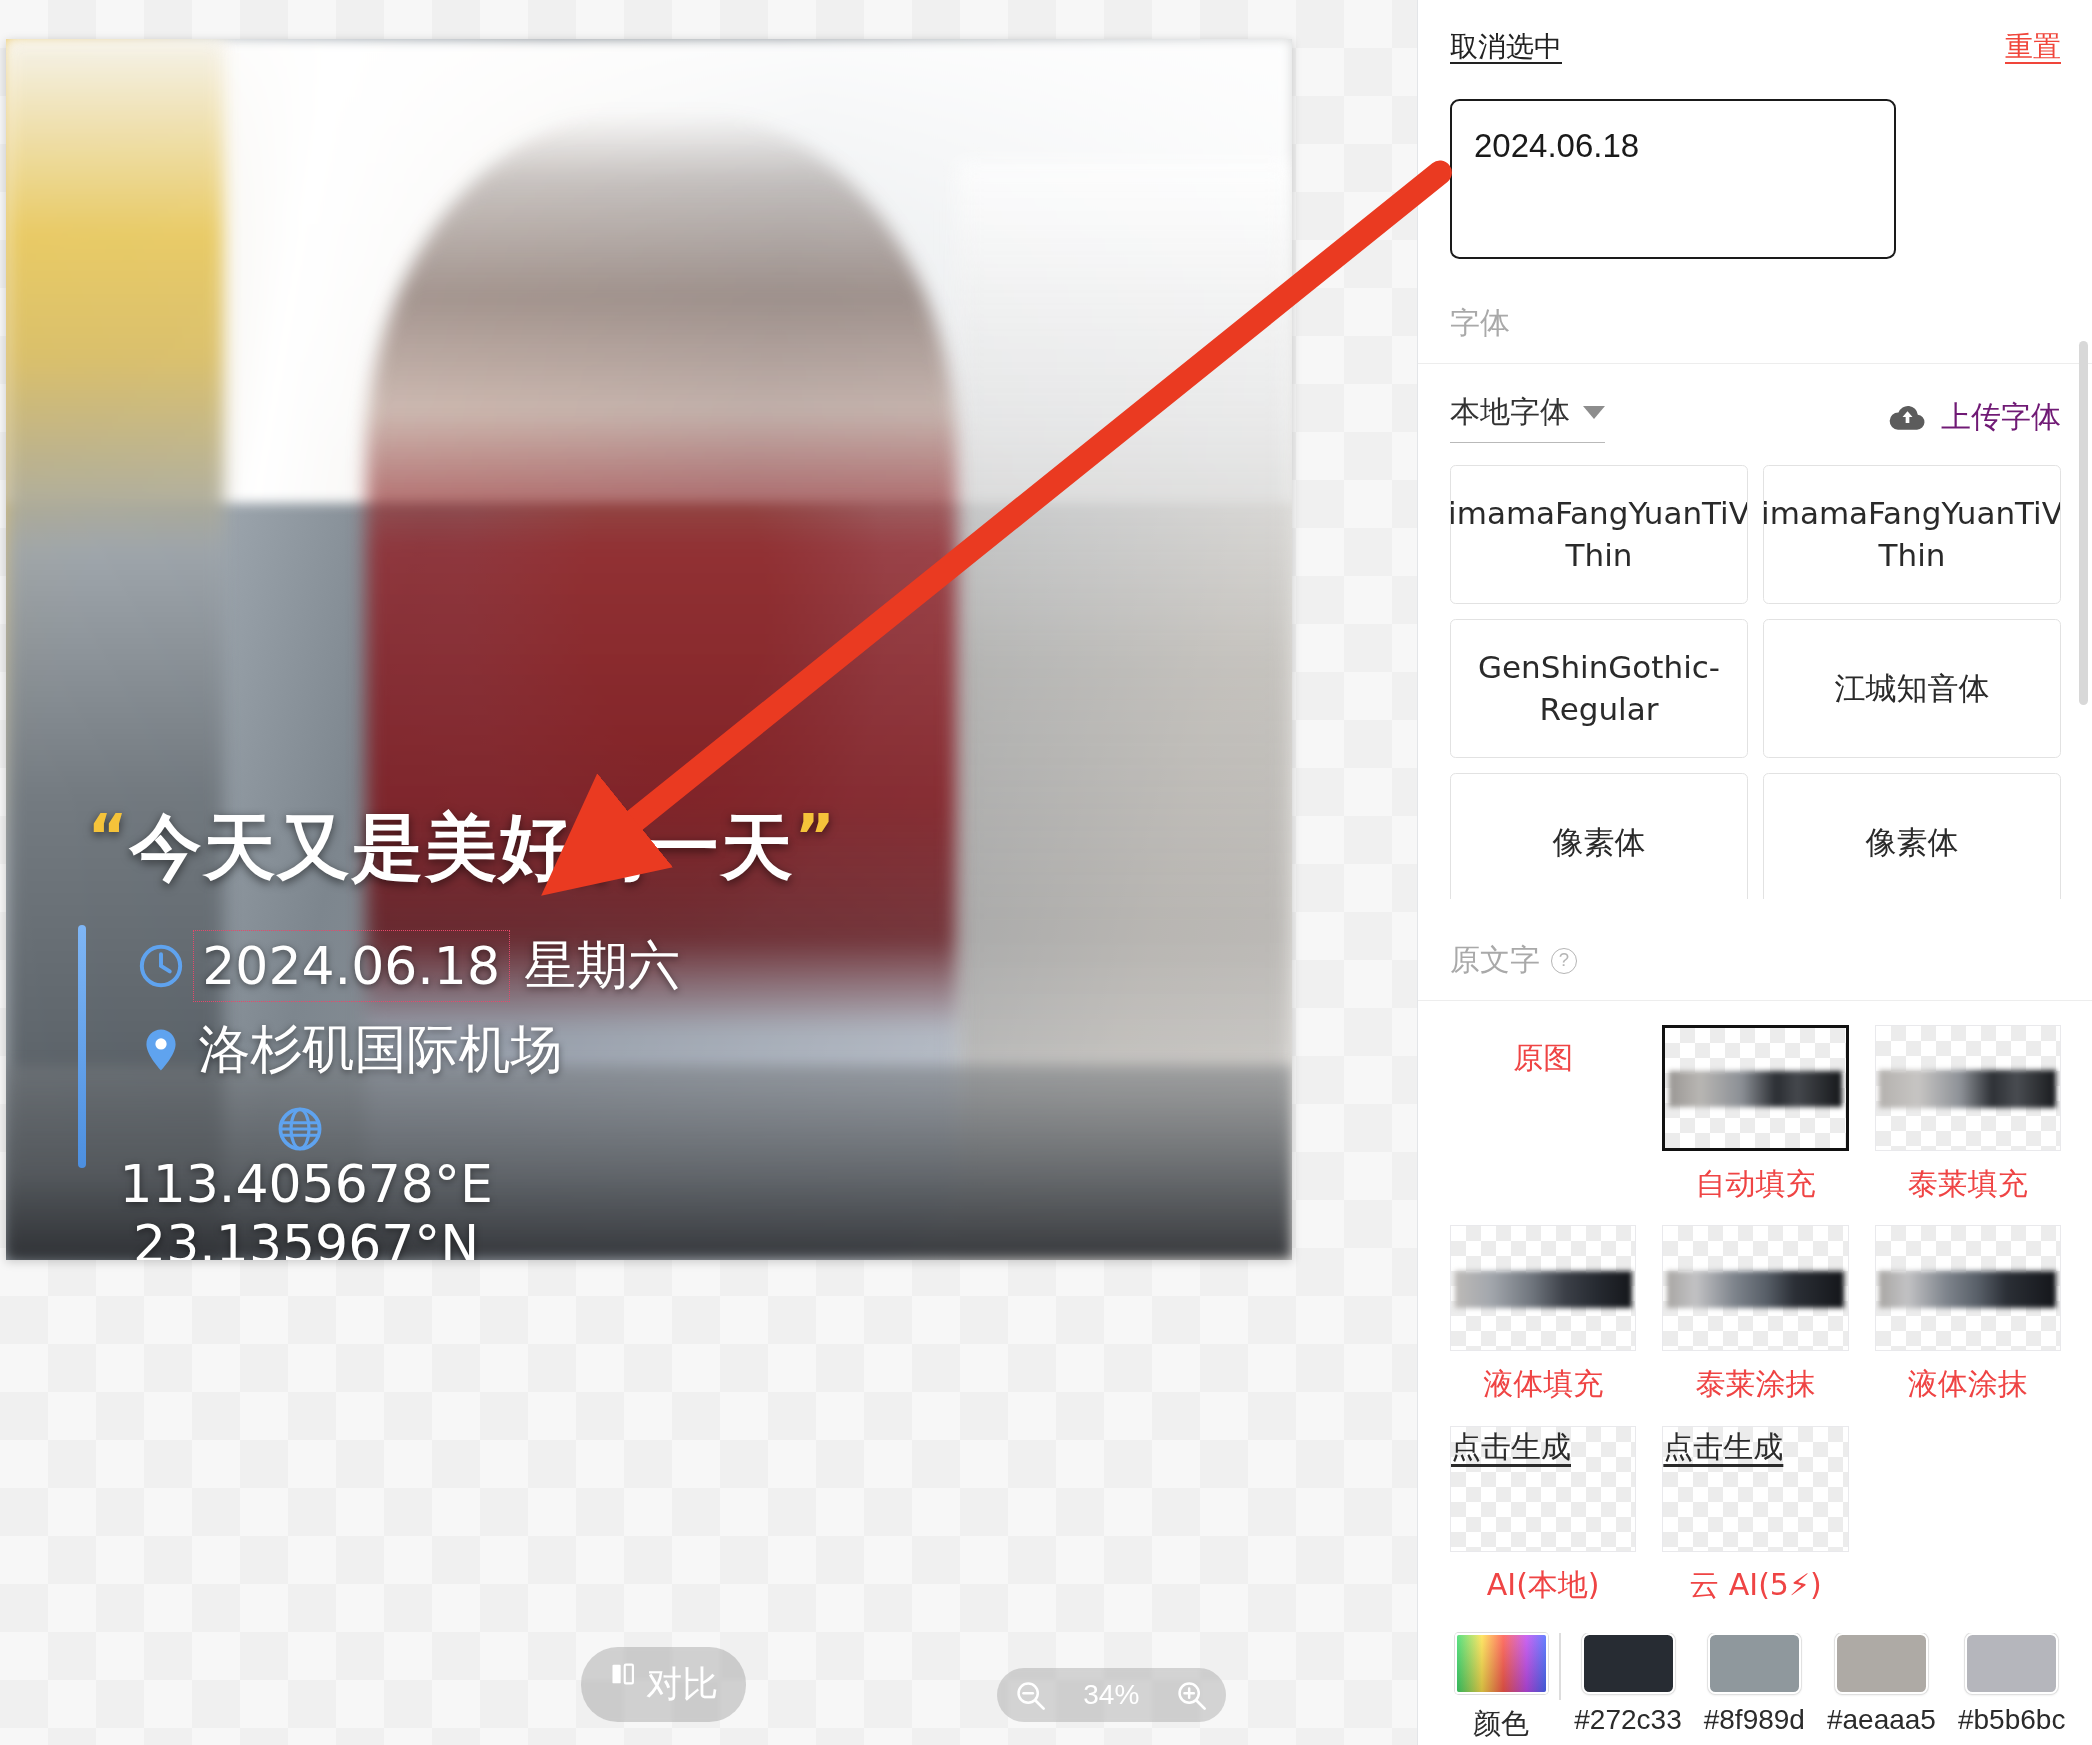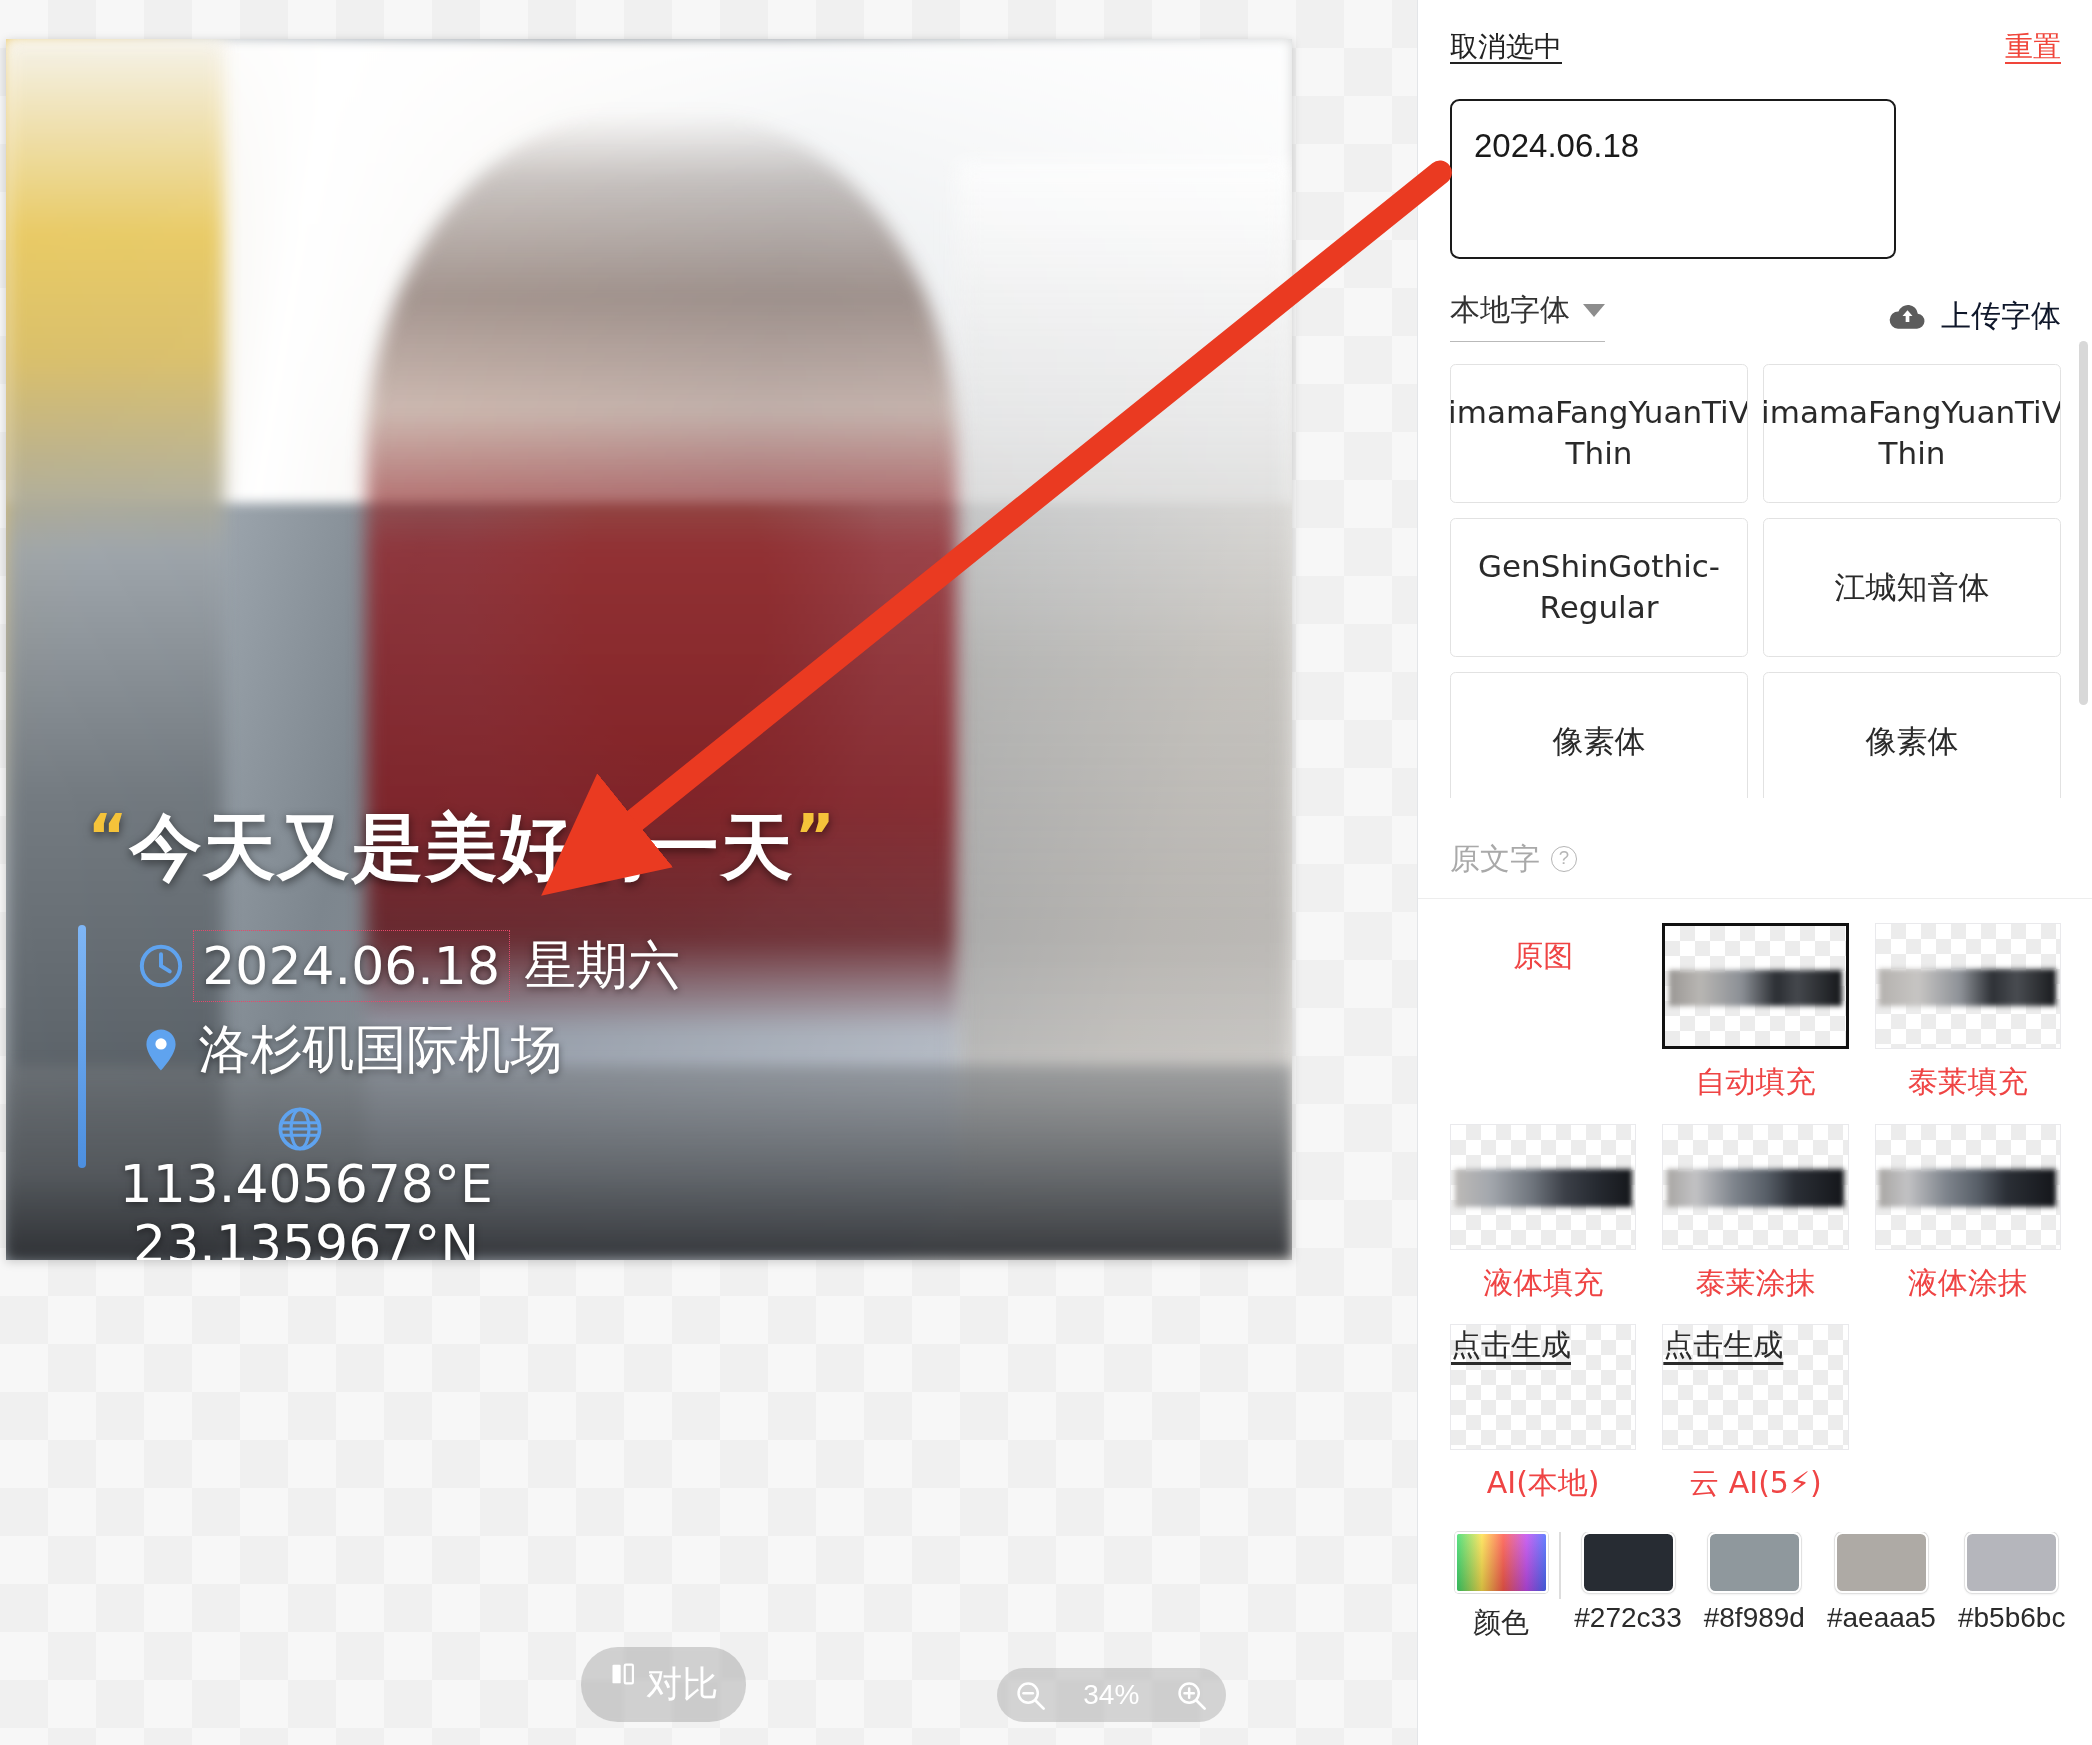--- a/index.html
+++ b/index.html
@@ -213,21 +213,21 @@
     font-family: "DejaVu Sans", sans-serif;
   }
   .caret {
     width: 0; height: 0;
     border-left: 11px solid transparent;
     border-right: 11px solid transparent;
     border-top: 13px solid #8d8d8d;
   }
   .upload-font {
     display: inline-flex; align-items: center; gap: 13px;
-    font-size: 30px; color: #0f172a; cursor: pointer;
+    font-size: 30px; color: #701a75; cursor: pointer;
     font-family: "DejaVu Sans", sans-serif;
   }
 
   .font-grid {
     display: grid; grid-template-columns: 1fr 1fr;
     gap: 15px; padding: 13px 32px 0 32px;
     max-height: 447px; overflow: hidden;
   }
   .font-card {
     height: 139px; border: 0.9px solid #e2e2e2; border-radius: 5.6px;
@@ -407,20 +407,23 @@
     <div class="panel-inner">
 
       <div class="panel-topbar">
         <span class="link-deselect">取消选中</span>
         <span class="link-reset" style="color: rgb(240, 69, 58);">重置</span>
       </div>
 
       <textarea class="text-editor" placeholder="" style="">2024.06.18</textarea>
 
       
+      <div class="section-head">
+        <span class="sh-title">字体</span>
+      </div>
 
       <div class="font-source-row">
         <span class="dropdown">
           <span>本地字体</span>
           <i class="caret"></i>
         </span>
         <span class="upload-font">
           <svg width="41" height="30" viewBox="0 0 24 18">
             <path d="M6.3 16.6h11.4a4.5 4.5 0 0 0 .5-8.97A6 6 0 0 0 6.6 6.3a4.9 4.9 0 0 0-.3 10.3z" fill="#5c5c5c"></path>
             <path d="M12 5.6l3 3.4h-1.9v3.6h-2.2V9H9z" fill="#ffffff"></path>

